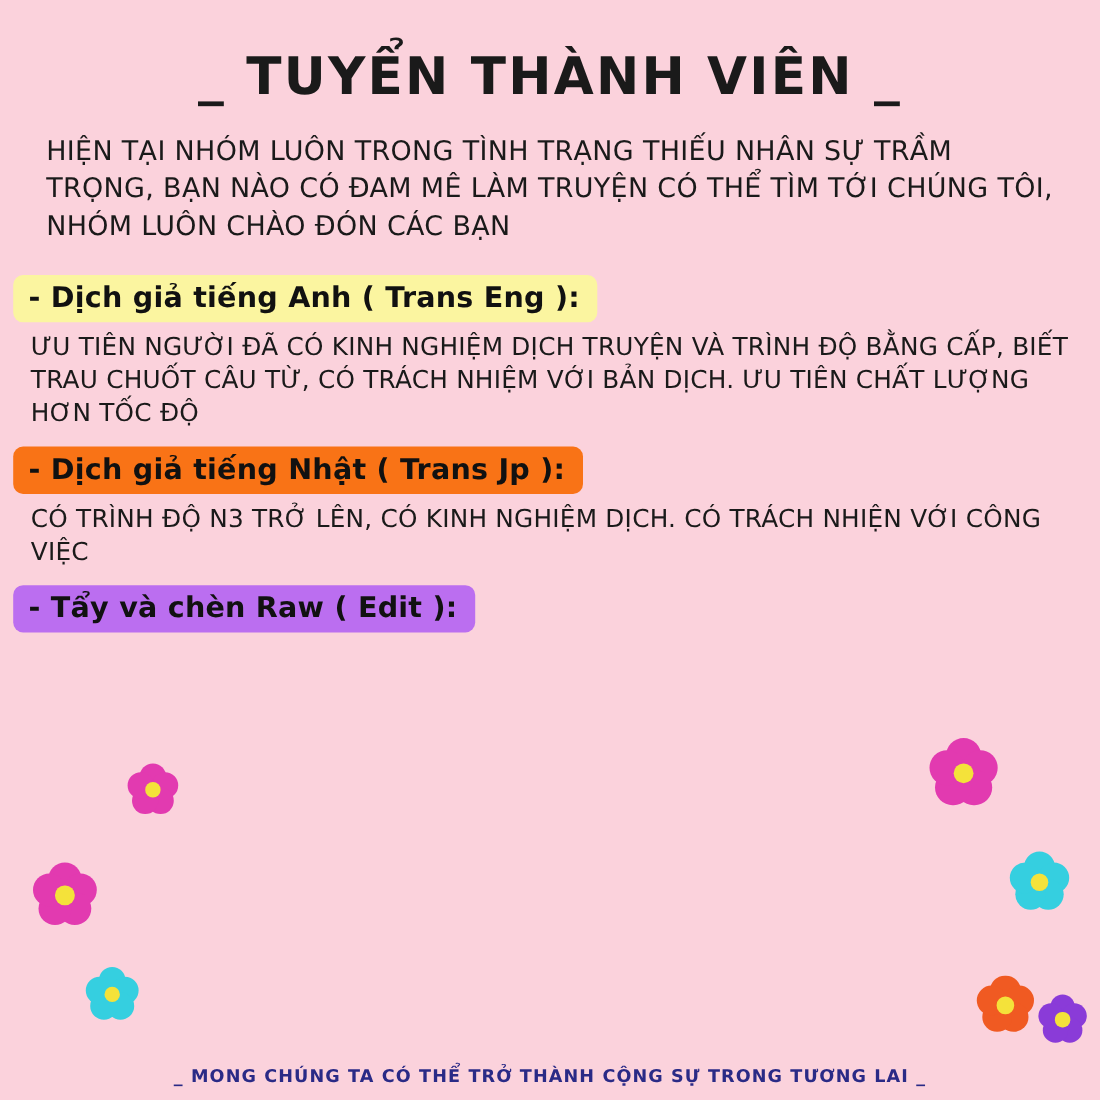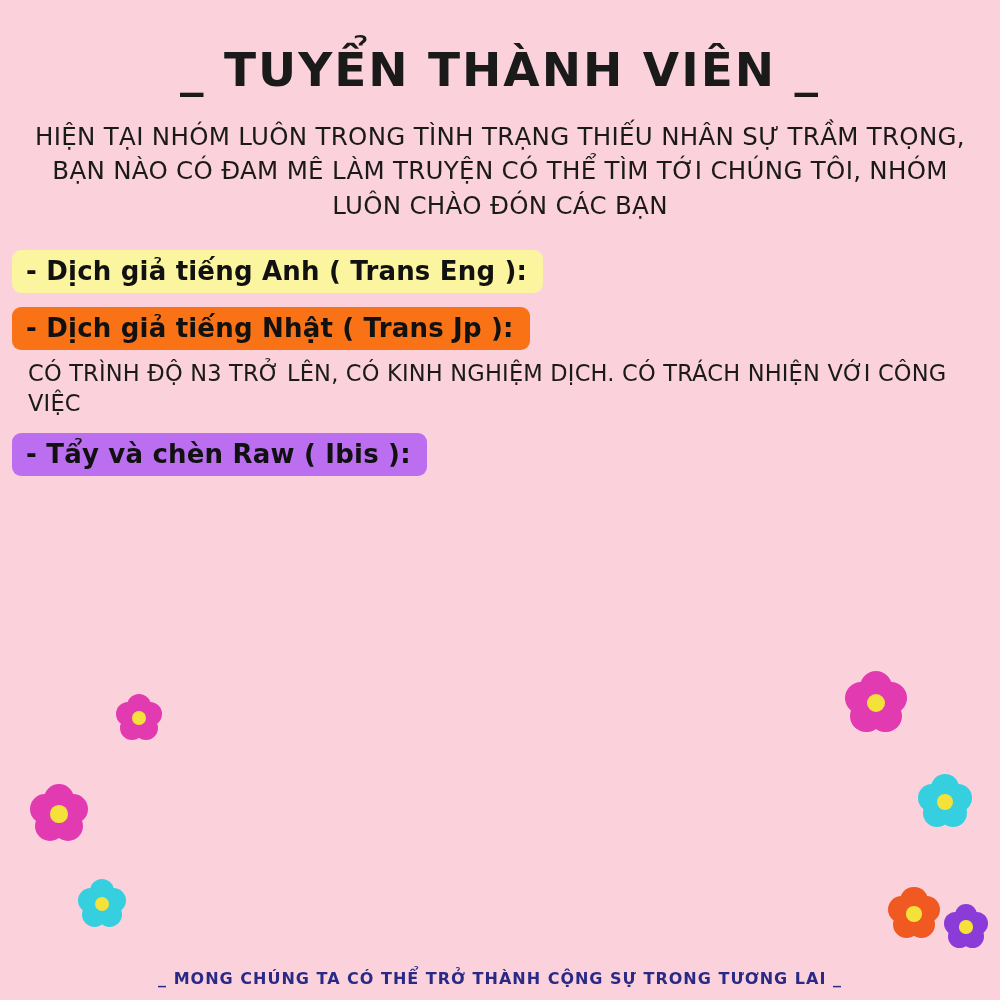--- a/index.html
+++ b/index.html
@@ -30,28 +30,29 @@
     font-size: 47px;
     letter-spacing: 2px;
     color: #1a1a1a;
     padding-top: 44px;
     line-height: 1.1;
     text-transform: uppercase;
   }
 
   
   .intro {
-    text-align: center;
+    text-align: left;
     font-size: 24.5px;
     line-height: 1.42;
     color: #1a1a1a;
     margin-top: 24px;
     padding: 0 30px;
     letter-spacing: 0.3px;
     text-transform: uppercase;
+    margin-left: 12px;
   }
 
   
   .sections {
     margin-top: 26px;
     padding-left: 12px;
     padding-right: 18px;
   }
   .section {
     margin-bottom: 14px;
@@ -126,29 +127,30 @@
 <div class="page">
 
   <div class="title">_ Tuyển Thành Viên _</div>
 
   <div class="intro">Hiện tại nhóm luôn trong tình trạng thiếu nhân sự trầm trọng, bạn nào có đam mê làm truyện có thể tìm tới chúng tôi, nhóm luôn chào đón các bạn</div>
 
   <div class="sections">
 
     <div class="section">
       <div class="role-badge" style="background:#fbf5a0;">- Dịch giả tiếng Anh ( Trans Eng ):</div>
+      <div class="role-desc">Ưu tiên người đã có kinh nghiệm dịch truyện và trình độ bằng cấp, biết trau chuốt câu từ, có trách nhiệm với bản dịch. Ưu tiên chất lượng hơn tốc độ</div>
     </div>
 
     <div class="section">
       <div class="role-badge" style="background:#f97316;">- Dịch giả tiếng Nhật ( Trans Jp ):</div>
       <div class="role-desc">Có trình độ N3 trở lên, có kinh nghiệm dịch. Có trách nhiện với công việc</div>
     </div>
 
     <div class="section">
-      <div class="role-badge" style="background:#bb6ef0;">- Tẩy và chèn Raw ( Ibis ):</div>
+      <div class="role-badge" style="background:#bb6ef0;">- Tẩy và chèn Raw ( Edit ):</div>
     </div>
 
   </div>
 
 
   <div class="footer">_ Mong chúng ta có thể trở thành cộng sự trong tương lai _</div>
 
   <div id="flower-layer">
       <div class="flower" style="left: 116px; top: 695px; width: 46px; height: 46px;">
         <div class="petal" style="width: 23.92px; height: 23.92px; background: rgb(226, 58, 176); left: 11.04px; top: -0.92px;"></div>

